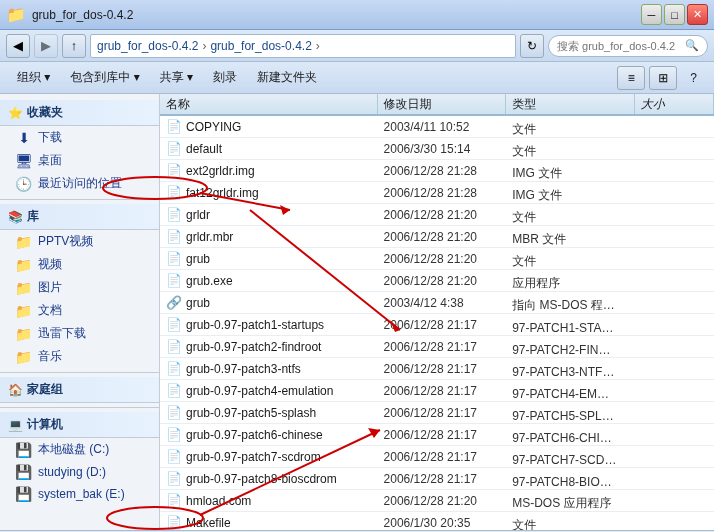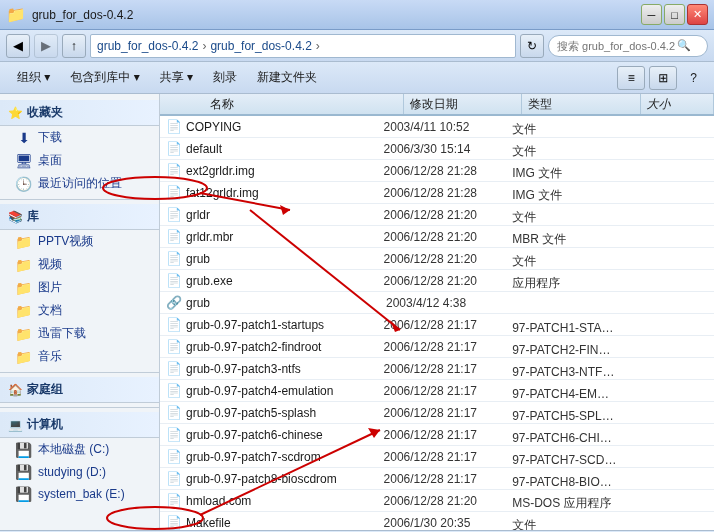--- a/index.html
+++ b/index.html
@@ -105,20 +105,21 @@
       display: flex;
       align-items: center;
       background: #fff;
       border: 1px solid #a0b8d0;
       border-radius: 12px;
       padding: 2px 8px;
       width: 160px;
       height: 22px;
       font-size: 11px;
       color: #999;
+      justify-content: space-between;
     }
     .search-box input {
       border: none;
       outline: none;
       width: 120px;
       font-size: 11px;
       color: #666;
       background: transparent;
     }
 
@@ -237,21 +238,21 @@
       display: flex;
       align-items: center;
       padding: 0 6px;
       font-size: 12px;
       color: #1a1a1a;
       border-right: 1px solid #b0c8dc;
       height: 100%;
       cursor: pointer;
       user-select: none;
     }
-    .col-name { width: 220px; margin-left: 44px; }
+    .col-name { width: 220px; }
     .col-date { width: 130px; }
     .col-type { width: 130px; }
     .col-size { width: 80px; font-style: italic; }
 
     .file-row {
       display: flex;
       align-items: center;
       height: 22px;
       border-bottom: 1px solid #e8eef4;
       cursor: pointer;
@@ -524,20 +525,21 @@
             <div class="file-cell date">2006/12/28 21:20</div>
             <div class="file-cell type">应用程序</div>
             <div class="file-cell size"></div>
           </div>
           <div class="file-row">
             <div class="file-cell name">
               <span class="file-icon">🔗</span>
               <span>grub</span>
             </div>
             <div class="file-cell date">2003/4/12 4:38</div>
+            <div class="file-cell type">指向 MS-DOS 程…</div>
             <div class="file-cell size"></div>
           </div>
           <div class="file-row">
             <div class="file-cell name">
               <span class="file-icon">📄</span>
               <span>grub-0.97-patch1-startups</span>
             </div>
             <div class="file-cell date">2006/12/28 21:17</div>
             <div class="file-cell type">97-PATCH1-STA…</div>
             <div class="file-cell size"></div>

